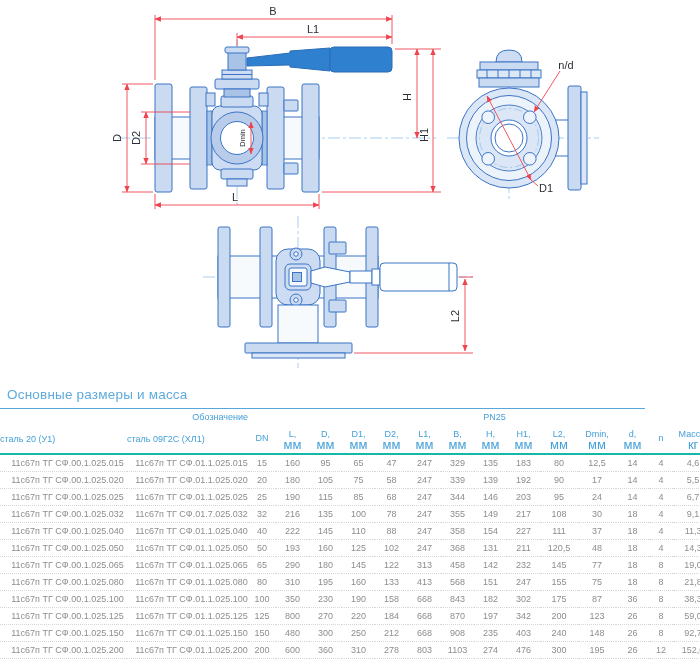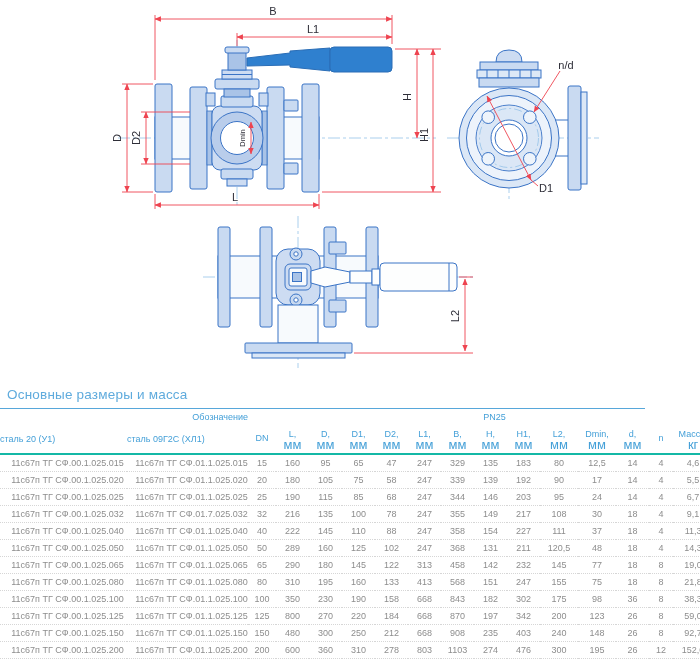--- a/index.html
+++ b/index.html
@@ -416,21 +416,21 @@
           <td>37</td>
           <td>18</td>
           <td>4</td>
           <td>11,3</td>
         </tr>
 
         <tr>
           <td class="nm">11с67п ТГ СФ.00.1.025.050</td>
           <td class="nm">11с67п ТГ СФ.01.1.025.050</td>
           <td>50</td>
-          <td>289</td>
+          <td>193</td>
           <td>160</td>
           <td>125</td>
           <td>102</td>
           <td>247</td>
           <td>368</td>
           <td>131</td>
           <td>211</td>
           <td>120,5</td>
           <td>48</td>
           <td>18</td>
@@ -482,21 +482,21 @@
           <td>100</td>
           <td>350</td>
           <td>230</td>
           <td>190</td>
           <td>158</td>
           <td>668</td>
           <td>843</td>
           <td>182</td>
           <td>302</td>
           <td>175</td>
-          <td>98</td>
+          <td>87</td>
           <td>36</td>
           <td>8</td>
           <td>38,3</td>
         </tr>
 
         <tr>
           <td class="nm">11с67п ТГ СФ.00.1.025.125</td>
           <td class="nm">11с67п ТГ СФ.01.1.025.125</td>
           <td>125</td>
           <td>800</td>

